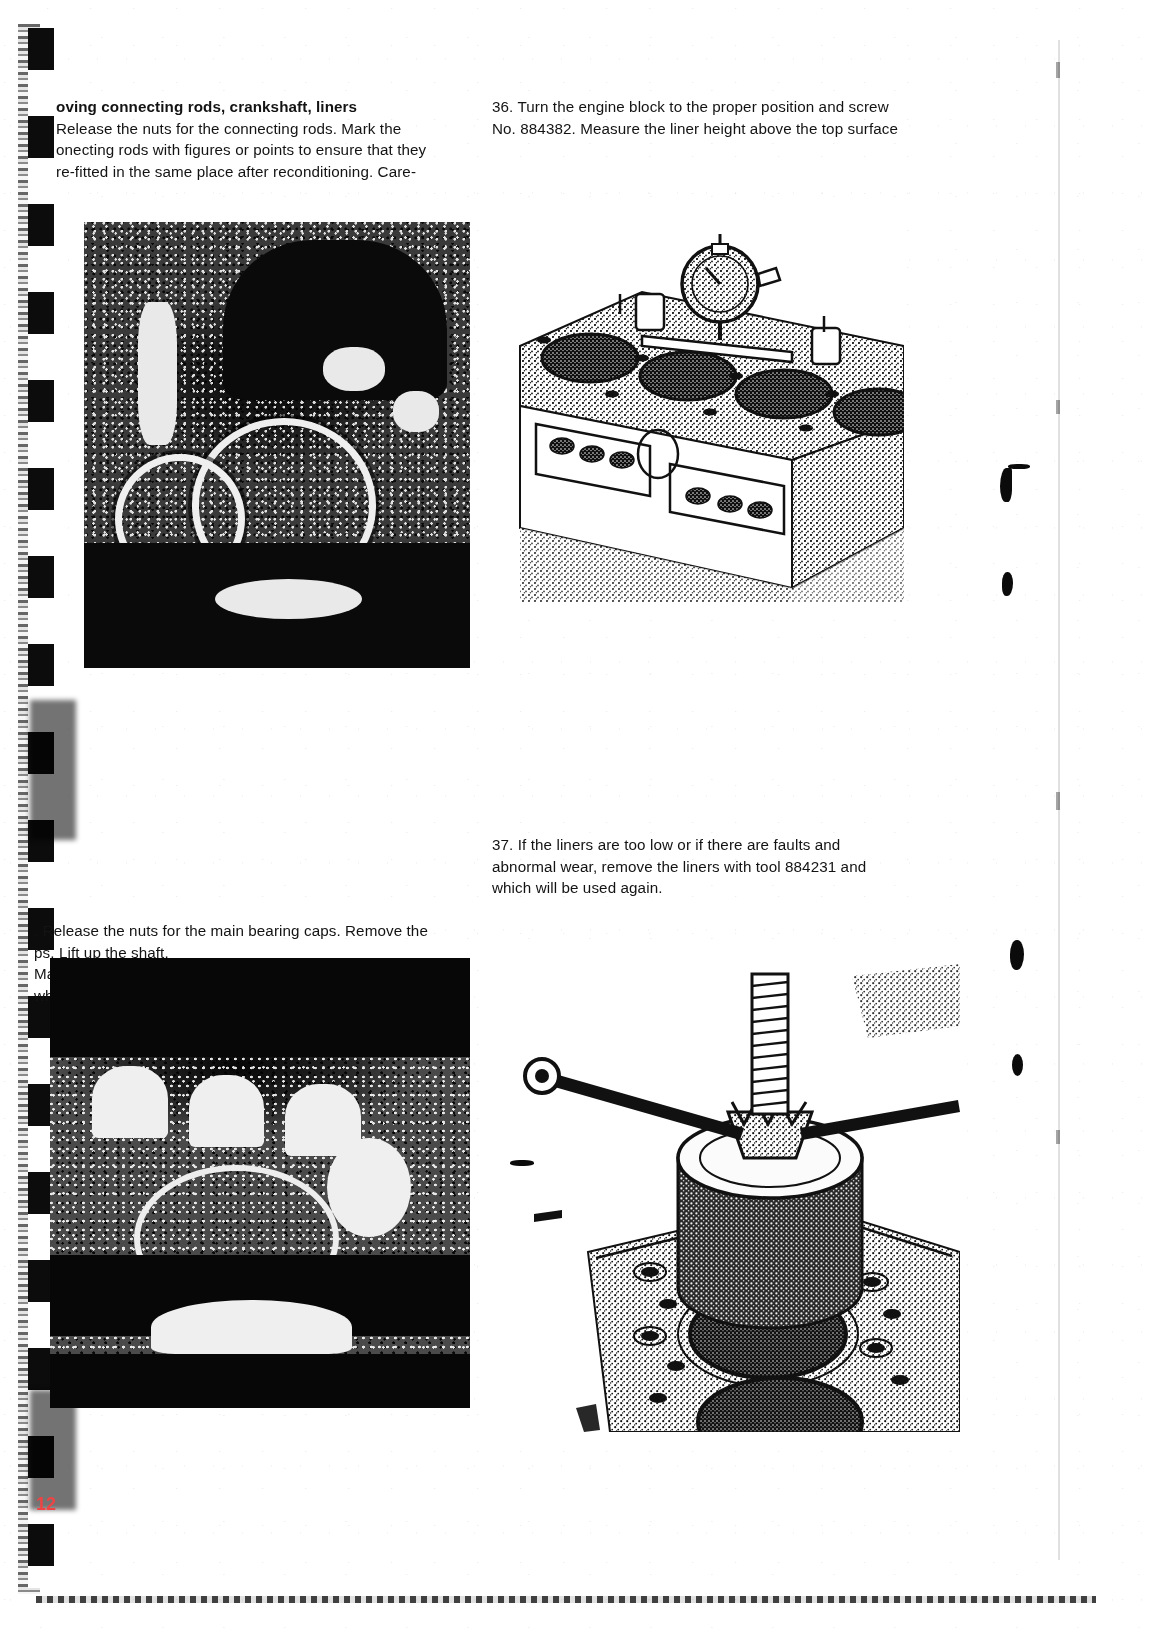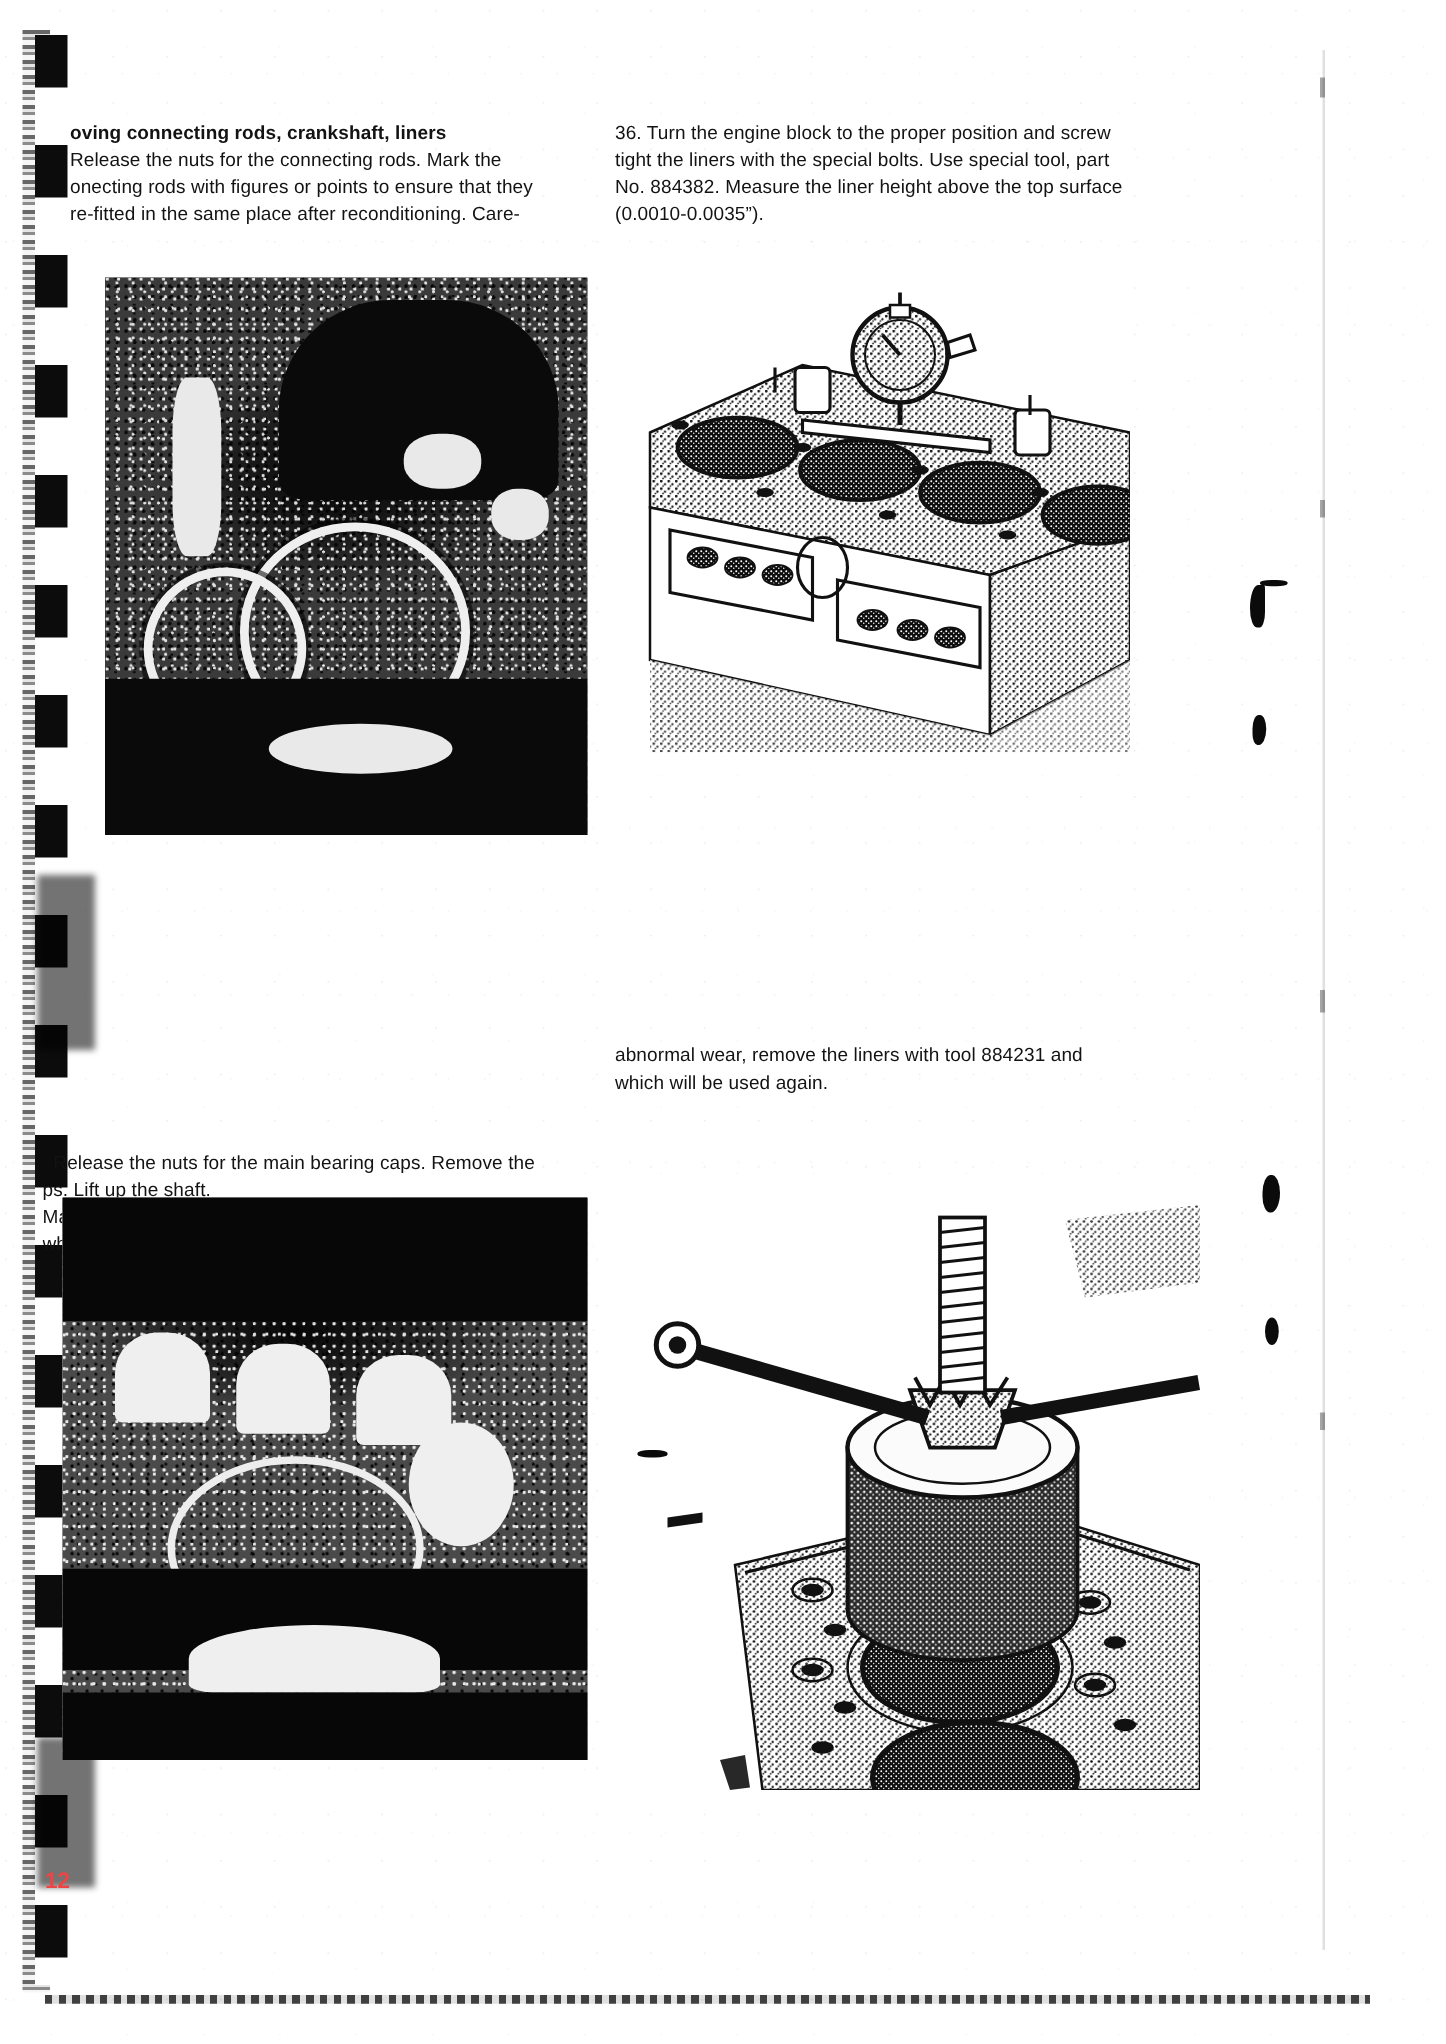--- a/index.html
+++ b/index.html
@@ -256,23 +256,21 @@
 
   <div class="col clipped" id="tb-left-top">
     <p class="heading">oving connecting rods, crankshaft, liners</p>
     <p class="flow">Release the nuts for the connecting rods. Mark the</p>
     <p class="flow">onecting rods with figures or points to ensure that they</p>
     <p class="flow">re-fitted in the same place after reconditioning. Care-</p>
   </div>
 
   <div class="col" id="tb-right-top">
     <p class="flow">36. Turn the engine block to the proper position and screw</p>
-    <p class="flow">tight the liners with the special bolts. Use special tool, part</p>
     <p class="flow">No. 884382. Measure the liner height above the top surface</p>
-    <p class="last">(0.0010-0.0035”).</p>
   </div>
 
   <div class="figure" id="fig-crank">
     <div class="fig-photo"></div>
     <div class="grain"></div>
 
     <div class="blk" style="left:36%;top:4%;width:58%;height:36%;"></div>
     <div class="arc" style="left:28%;top:44%;width:44%;height:36%;"></div>
     <div class="arc" style="left:8%;top:52%;width:30%;height:26%;"></div>
     <div class="lite" style="left:62%;top:28%;width:16%;height:10%;"></div>
@@ -357,20 +355,21 @@
   </div>
 
   <div class="col clipped" id="tb-left-bot">
     <p class="flow">. Release the nuts for the main bearing caps. Remove the</p>
     <p class="last">ps. Lift up the shaft.</p>
     <p class="flow">Make sure that the caps are re-fitted in the same place</p>
     <p class="last">where removed.</p>
   </div>
 
   <div class="col" id="tb-right-bot">
+    <p class="flow">37. If the liners are too low or if there are faults and</p>
     <p class="flow">abnormal wear, remove the liners with tool 884231 and</p>
     <p class="last">which will be used again.</p>
   </div>
 
   <div class="figure" id="fig-shaft">
     <div class="fig-photo"></div>
     <div class="grain"></div>
     <div class="blk" style="left:0%;top:0%;width:100%;height:22%;border-radius:0;"></div>
     <div class="lite" style="left:10%;top:24%;width:18%;height:16%;border-radius:45% 45% 8% 8%;"></div>
     <div class="lite" style="left:33%;top:26%;width:18%;height:16%;border-radius:45% 45% 8% 8%;"></div>

